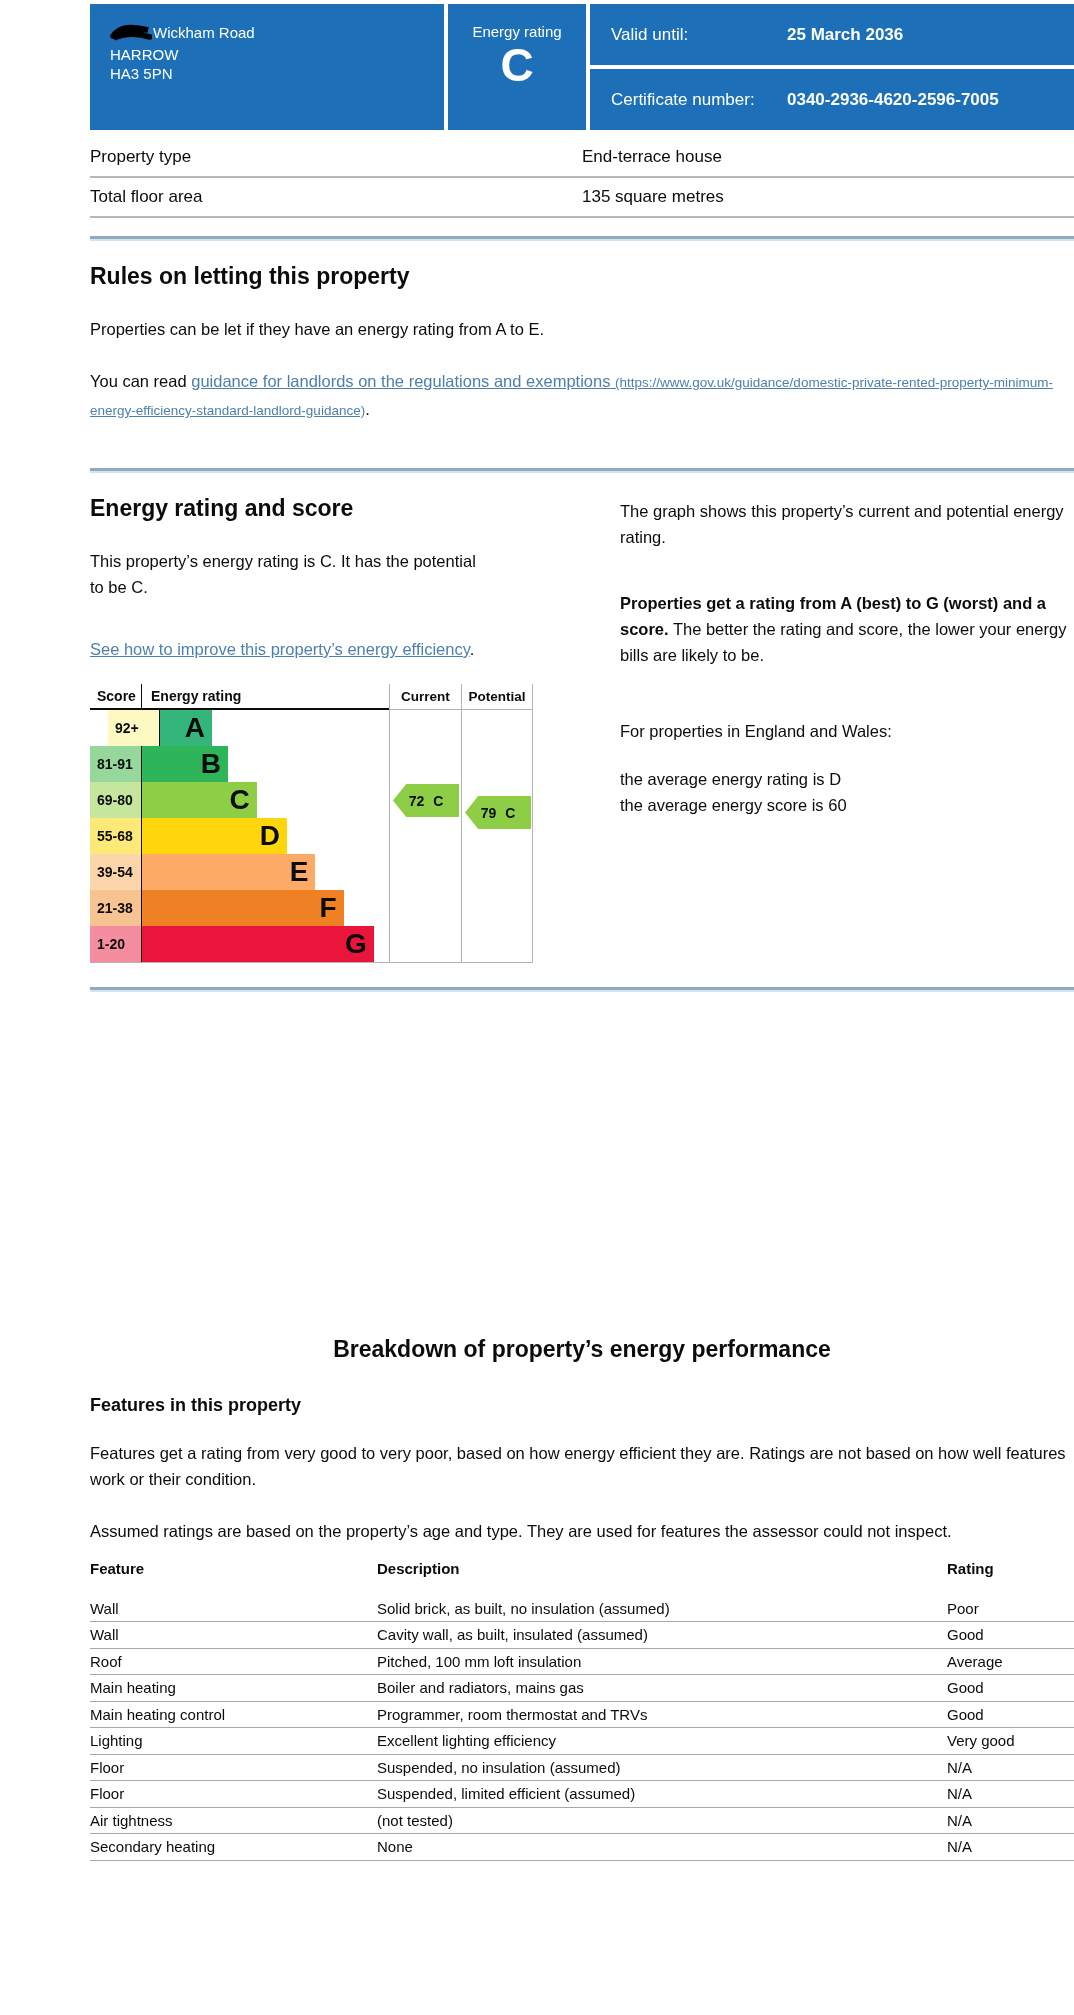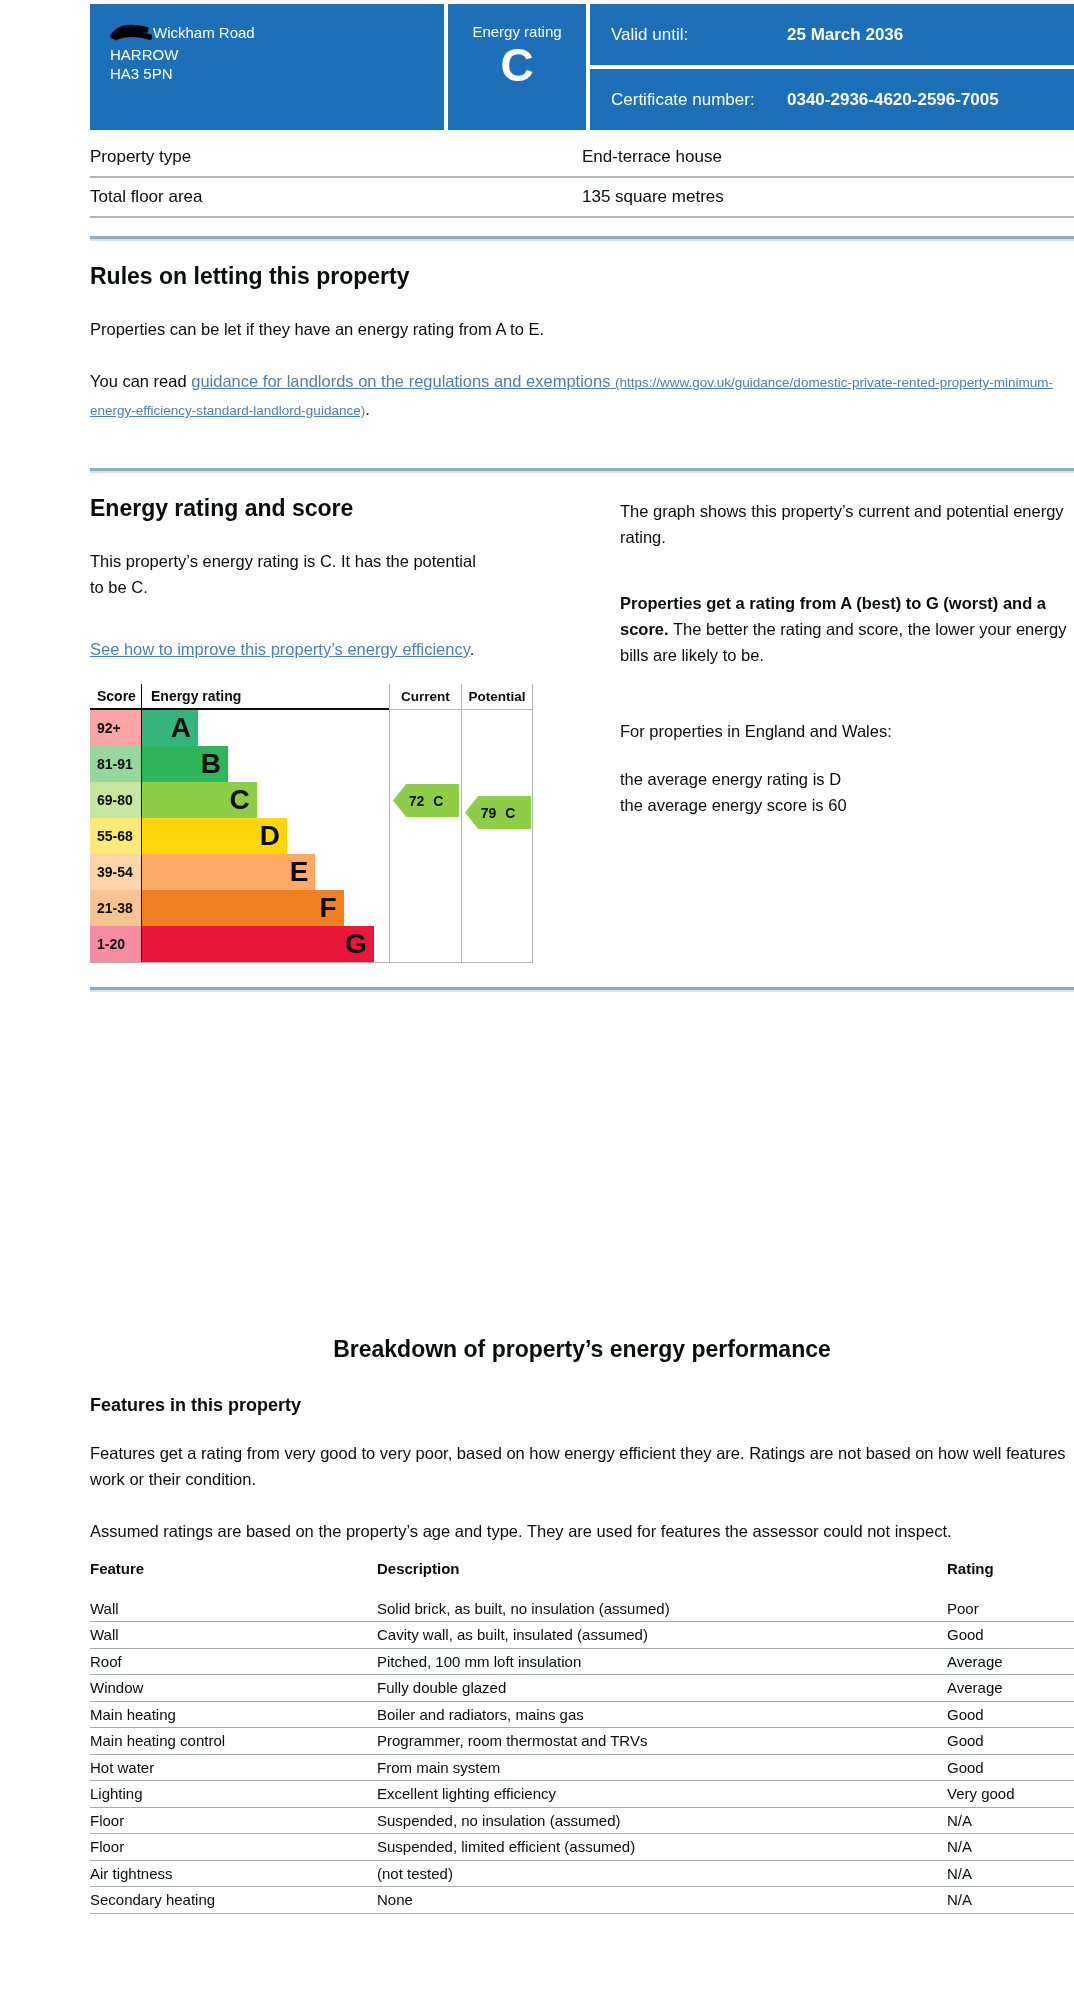--- a/index.html
+++ b/index.html
@@ -154,21 +154,21 @@
 
       <div class="epc-chart">
         <div class="epc-grid">
           <div class="hcell h-score">Score</div>
           <div class="hcell h-band">Energy rating</div>
           <div class="hcell h-side">Current</div>
           <div class="hcell h-side h-pot">Potential</div>
 
           <div class="bands-col">
               <div class="band-row">
-                <div class="score-cell" style="background: #fca5a5;">92+</div>
+                <div class="score-cell" style="background: #fef9c3; margin-left: 18px;">92+</div>
                 <div class="band-track">
                   <div class="band-bar" style="background: rgb(52, 181, 124); width: 22.7%;">
                     <span class="band-letter">A</span>
                   </div>
                 </div>
               </div>
               <div class="band-row">
                 <div class="score-cell" style="background: rgb(150, 215, 155);">81-91</div>
                 <div class="band-track">
                   <div class="band-bar" style="background: rgb(46, 180, 89); width: 34.8%;">
@@ -270,40 +270,30 @@
             <td class="c-feature">Wall</td>
             <td class="c-desc">Cavity wall, as built, insulated (assumed)</td>
             <td class="c-rating">Good</td>
           </tr>
           <tr>
             <td class="c-feature">Roof</td>
             <td class="c-desc">Pitched, 100 mm loft insulation</td>
             <td class="c-rating">Average</td>
           </tr>
           <tr>
-            <td class="c-feature">Window</td>
-            <td class="c-desc">Fully double glazed</td>
-            <td class="c-rating">Average</td>
-          </tr>
-          <tr>
             <td class="c-feature">Main heating</td>
             <td class="c-desc">Boiler and radiators, mains gas</td>
             <td class="c-rating">Good</td>
           </tr>
           <tr>
             <td class="c-feature">Main heating control</td>
             <td class="c-desc">Programmer, room thermostat and TRVs</td>
             <td class="c-rating">Good</td>
           </tr>
           <tr>
-            <td class="c-feature">Hot water</td>
-            <td class="c-desc">From main system</td>
-            <td class="c-rating">Good</td>
-          </tr>
-          <tr>
             <td class="c-feature">Lighting</td>
             <td class="c-desc">Excellent lighting efficiency</td>
             <td class="c-rating">Very good</td>
           </tr>
           <tr>
             <td class="c-feature">Floor</td>
             <td class="c-desc">Suspended, no insulation (assumed)</td>
             <td class="c-rating">N/A</td>
           </tr>
           <tr>

